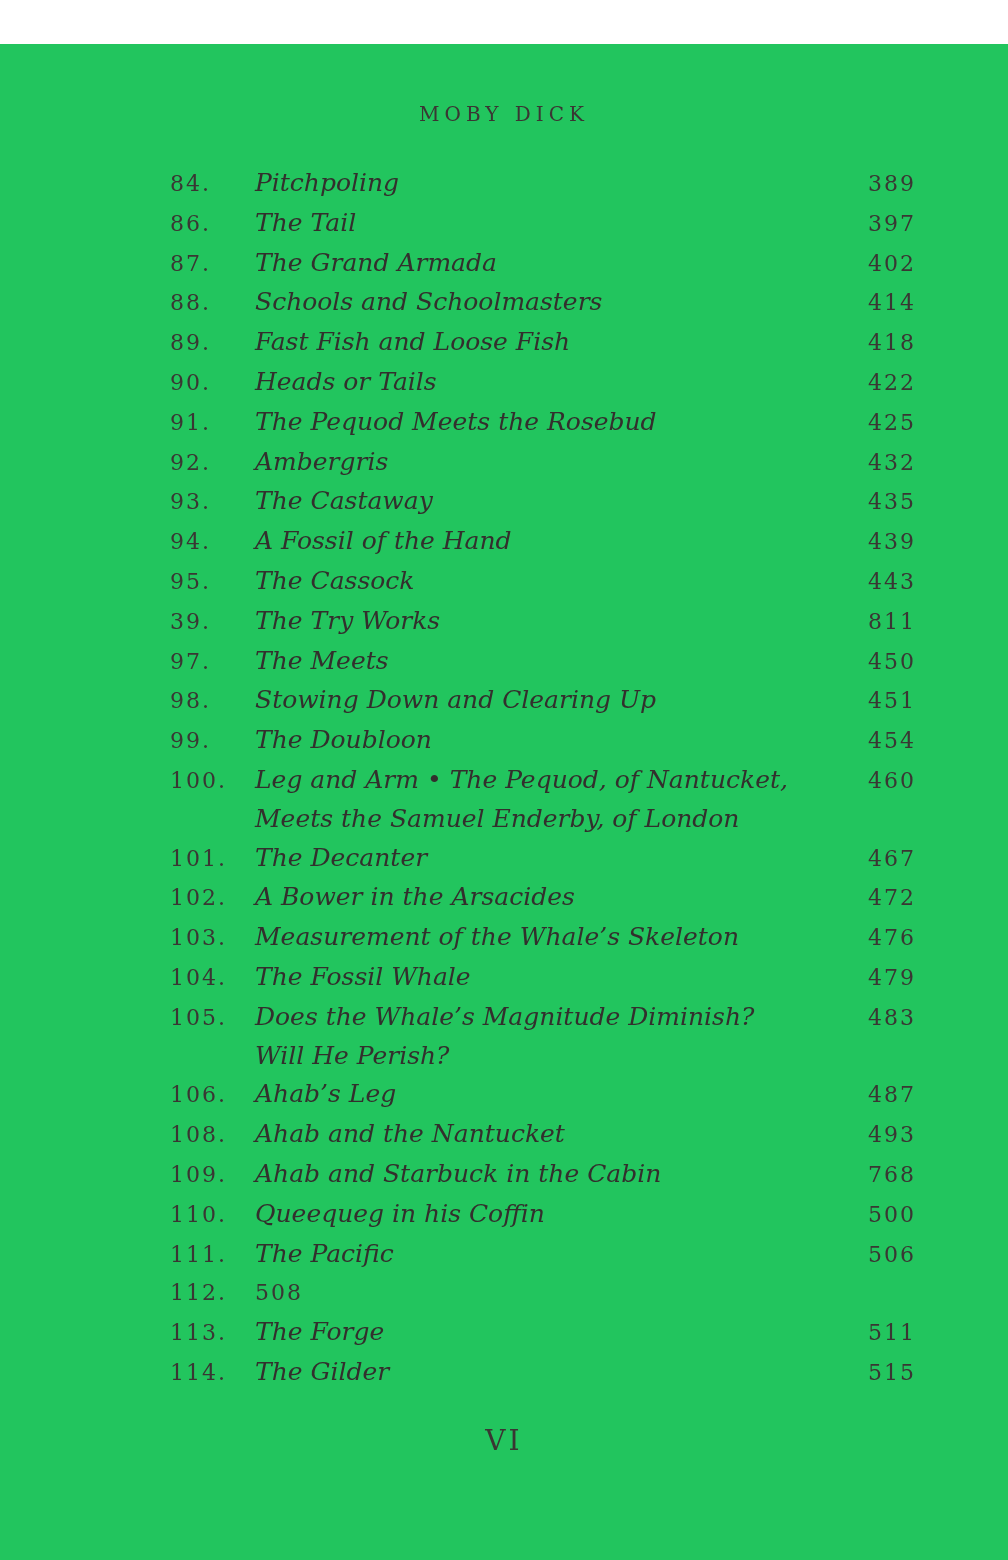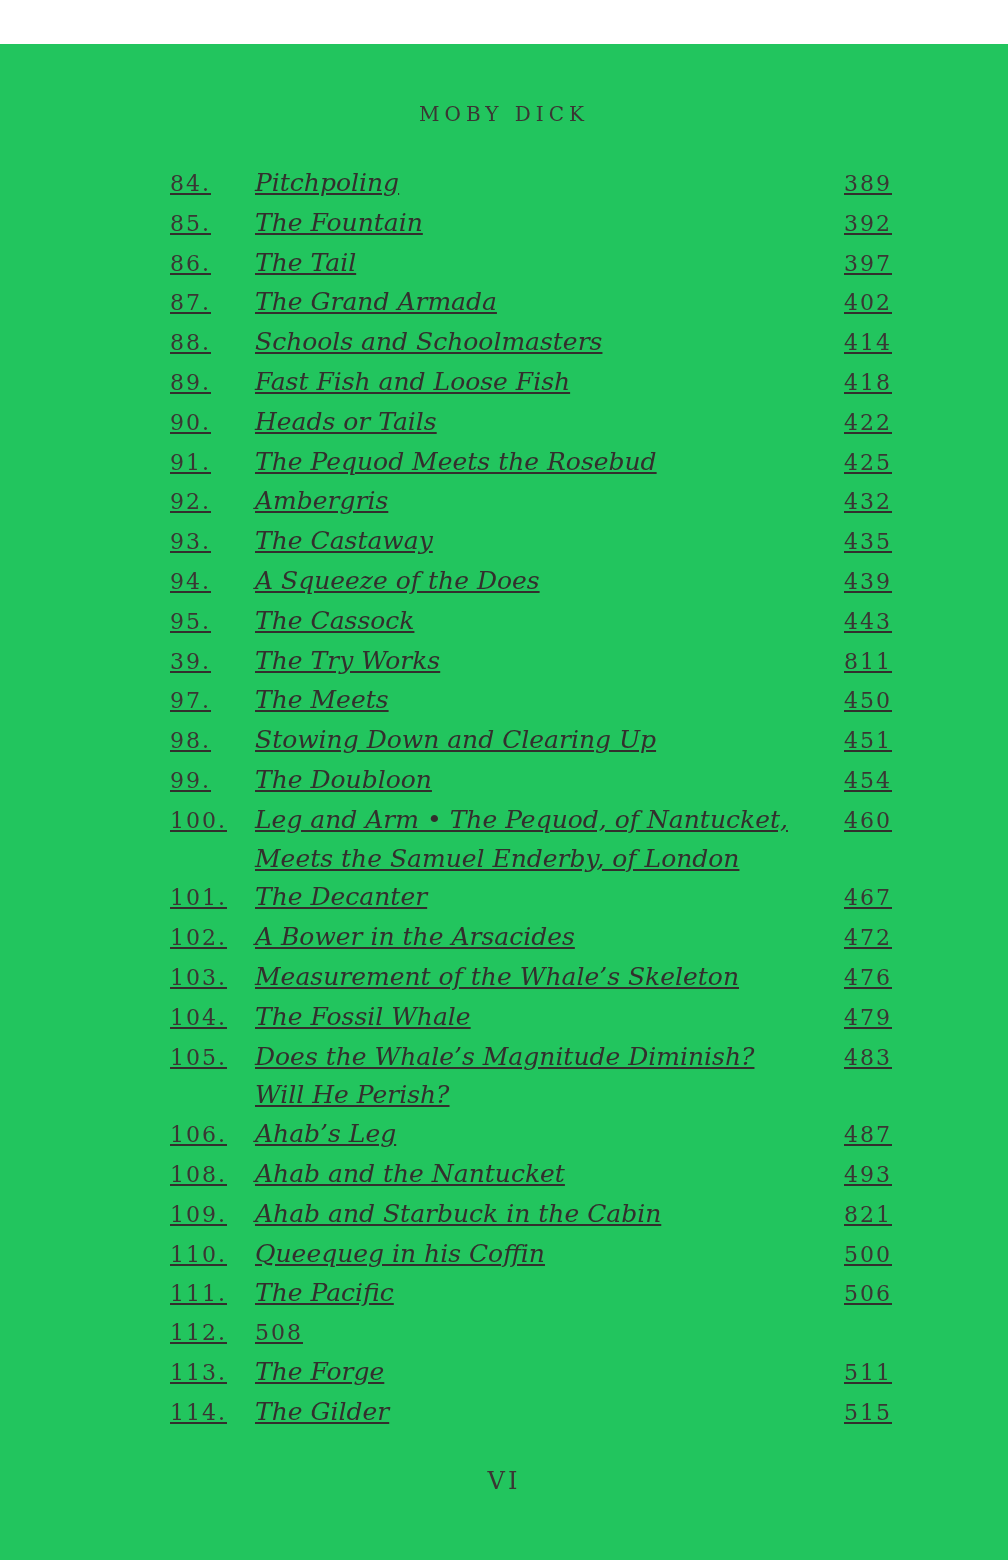--- a/index.html
+++ b/index.html
@@ -22,22 +22,21 @@
     text-align: center;
     font-size: 20px;
     line-height: 20px;
     letter-spacing: 5px;
     color: #3a3633;
     font-variant: small-caps;
   }
   .toc {
     margin-top: 40px;
     padding-left: 170px;
-    padding-right: 116px;
-    text-decoration: underline;
+    padding-right: 92px;
   }
   .row {
     display: flex;
     align-items: baseline;
     line-height: 38.8px;
   }
   .num {
     flex: 0 0 85px;
     font-size: 22px;
     letter-spacing: 2px;
@@ -57,48 +56,41 @@
     flex: 0 0 auto;
     font-size: 22px;
     letter-spacing: 2px;
     text-align: right;
     color: #3a3633;
     font-feature-settings: "onum";
   }
   .folio {
     margin-top: 38px;
     text-align: center;
-    font-size: 24px;
+    font-size: 28px;
     line-height: 20px;
     letter-spacing: 3px;
     color: #3a3633;
   }
 </style>
 </head>
 <body>
 
 <div class="page">
   <div class="running-head">MOBY DICK</div>
 
   <div class="toc" id="toc-list">
       <div class="row">
     <span class="num">84.</span>
     <span class="title">
           <span class="title-line">Pitchpoling</span>
         </span>
     <span class="pagenum">389</span>
   </div>
       <div class="row">
-    <span class="num">85.</span>
-    <span class="title">
-          <span class="title-line">The Fountain</span>
-        </span>
-    <span class="pagenum">392</span>
-  </div>
-      <div class="row">
     <span class="num">86.</span>
     <span class="title">
           <span class="title-line">The Tail</span>
         </span>
     <span class="pagenum">397</span>
   </div>
       <div class="row">
     <span class="num">87.</span>
     <span class="title">
           <span class="title-line">The Grand Armada</span>
@@ -143,21 +135,21 @@
       <div class="row">
     <span class="num">93.</span>
     <span class="title">
           <span class="title-line">The Castaway</span>
         </span>
     <span class="pagenum">435</span>
   </div>
       <div class="row">
     <span class="num">94.</span>
     <span class="title">
-          <span class="title-line">A Squeeze of the Does</span>
+          <span class="title-line">A Fossil of the Hand</span>
         </span>
     <span class="pagenum">439</span>
   </div>
       <div class="row">
     <span class="num">95.</span>
     <span class="title">
           <span class="title-line">The Cassock</span>
         </span>
     <span class="pagenum">443</span>
   </div>
@@ -245,21 +237,21 @@
     <span class="title">
           <span class="title-line">Ahab and the Nantucket</span>
         </span>
     <span class="pagenum">493</span>
   </div>
       <div class="row">
     <span class="num">109.</span>
     <span class="title">
           <span class="title-line">Ahab and Starbuck in the Cabin</span>
         </span>
-    <span class="pagenum">821</span>
+    <span class="pagenum">768</span>
   </div>
       <div class="row">
     <span class="num">110.</span>
     <span class="title">
           <span class="title-line">Queequeg in his Coffin</span>
         </span>
     <span class="pagenum">500</span>
   </div>
       <div class="row">
     <span class="num">111.</span>

